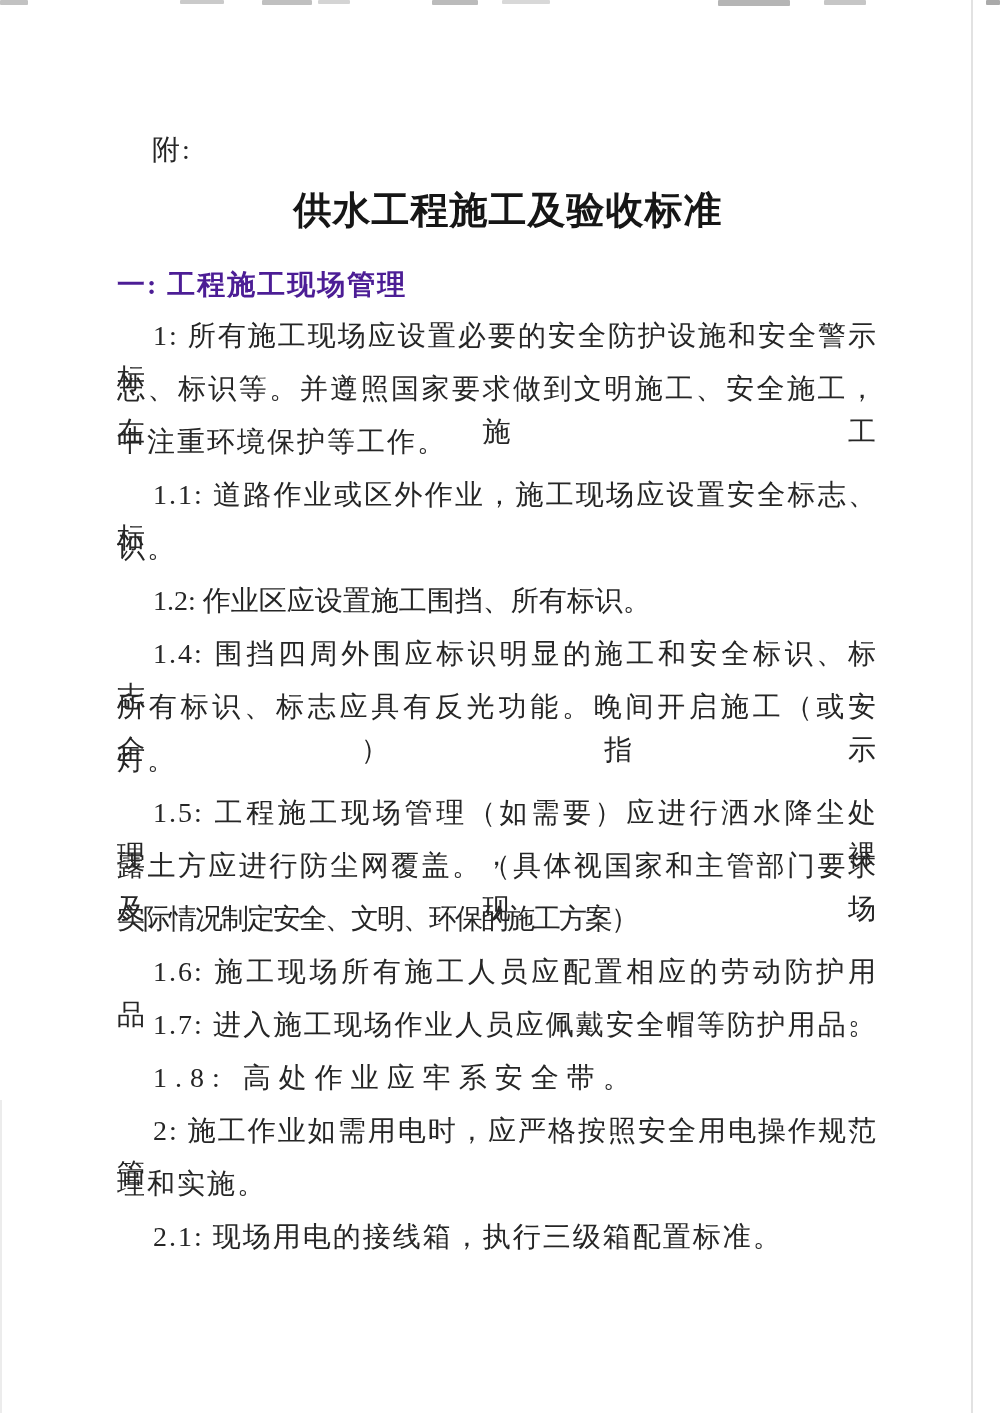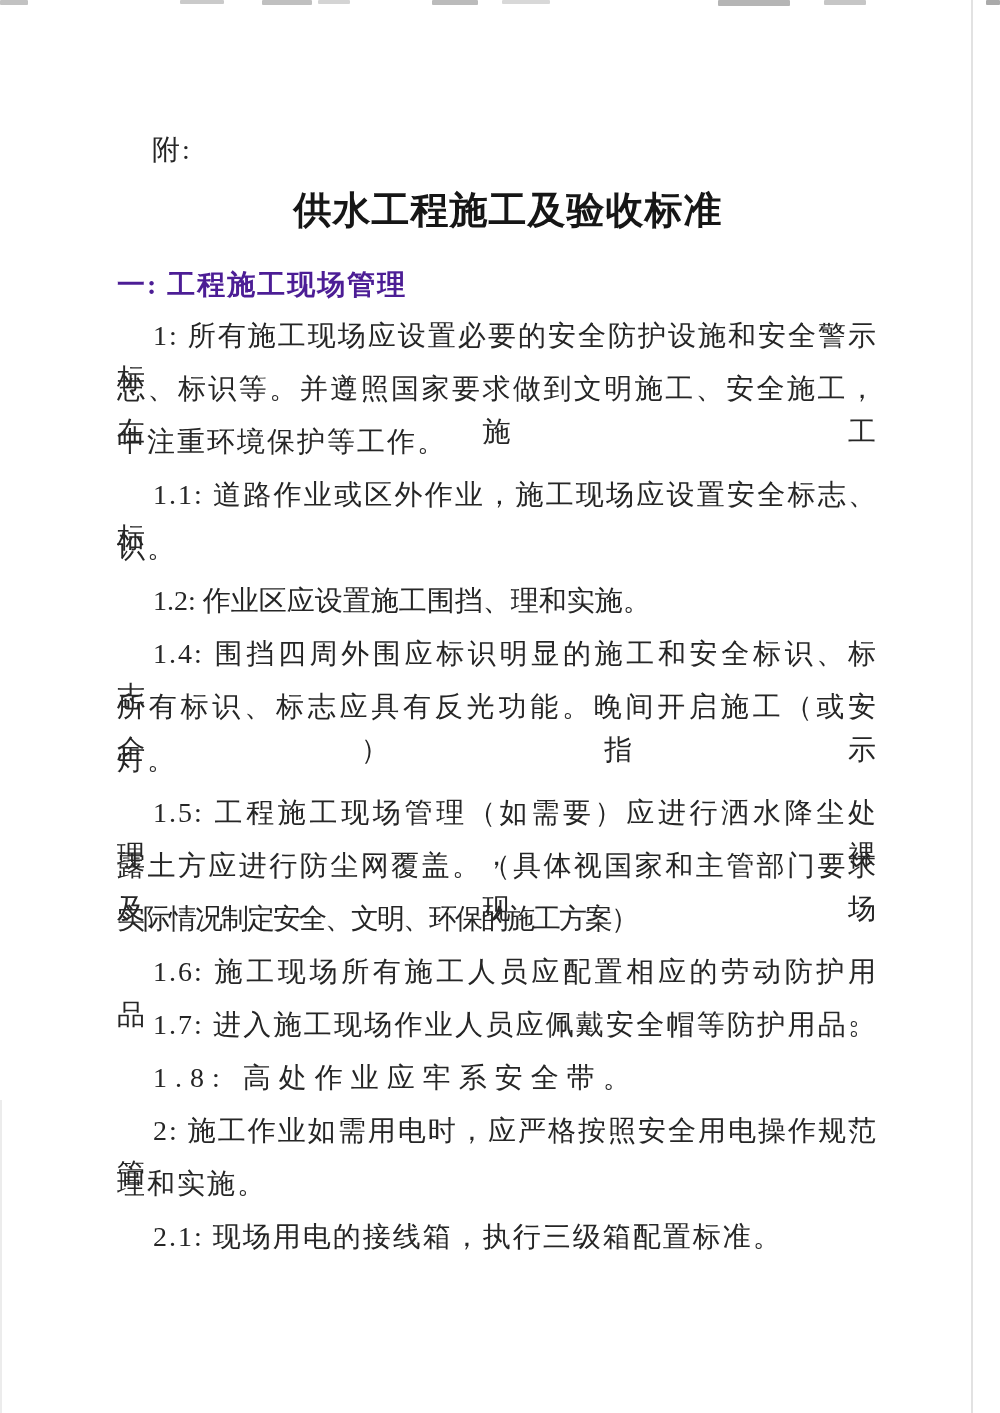--- a/index.html
+++ b/index.html
@@ -96,21 +96,21 @@
   <div class="doc-title">供水工程施工及验收标准</div>
 
   <div class="section-heading">一: 工程施工现场管理</div>
 
   <div class="body-text">
       <div class="line indent jfy">1: 所有施工现场应设置必要的安全防护设施和安全警示标</div>
       <div class="line jfy">志、标识等。并遵照国家要求做到文明施工、安全施工，在施工</div>
       <div class="line">中注重环境保护等工作。</div>
       <div class="line indent jfy">1.1: 道路作业或区外作业，施工现场应设置安全标志、标</div>
       <div class="line">识。</div>
-      <div class="line indent" style="letter-spacing: 0px;">1.2: 作业区应设置施工围挡、理和实施。</div>
+      <div class="line indent" style="letter-spacing: 0px;">1.2: 作业区应设置施工围挡、所有标识。</div>
       <div class="line indent jfy">1.4: 围挡四周外围应标识明显的施工和安全标识、标志，</div>
       <div class="line jfy">所有标识、标志应具有反光功能。晚间开启施工（或安全）指示</div>
       <div class="line">灯。</div>
       <div class="line indent jfy">1.5: 工程施工现场管理（如需要）应进行洒水降尘处理，裸</div>
       <div class="line jfy">露土方应进行防尘网覆盖。（具体视国家和主管部门要求及现场</div>
       <div class="line" style="letter-spacing: -2px;">实际情况制定安全、文明、环保的施工方案）</div>
       <div class="line indent jfy">1.6: 施工现场所有施工人员应配置相应的劳动防护用品。</div>
       <div class="line indent jfy">1.7: 进入施工现场作业人员应佩戴安全帽等防护用品。</div>
       <div class="line indent" style="letter-spacing: 8px;">1.8: 高处作业应牢系安全带。</div>
       <div class="line indent jfy">2: 施工作业如需用电时，应严格按照安全用电操作规范管</div>

